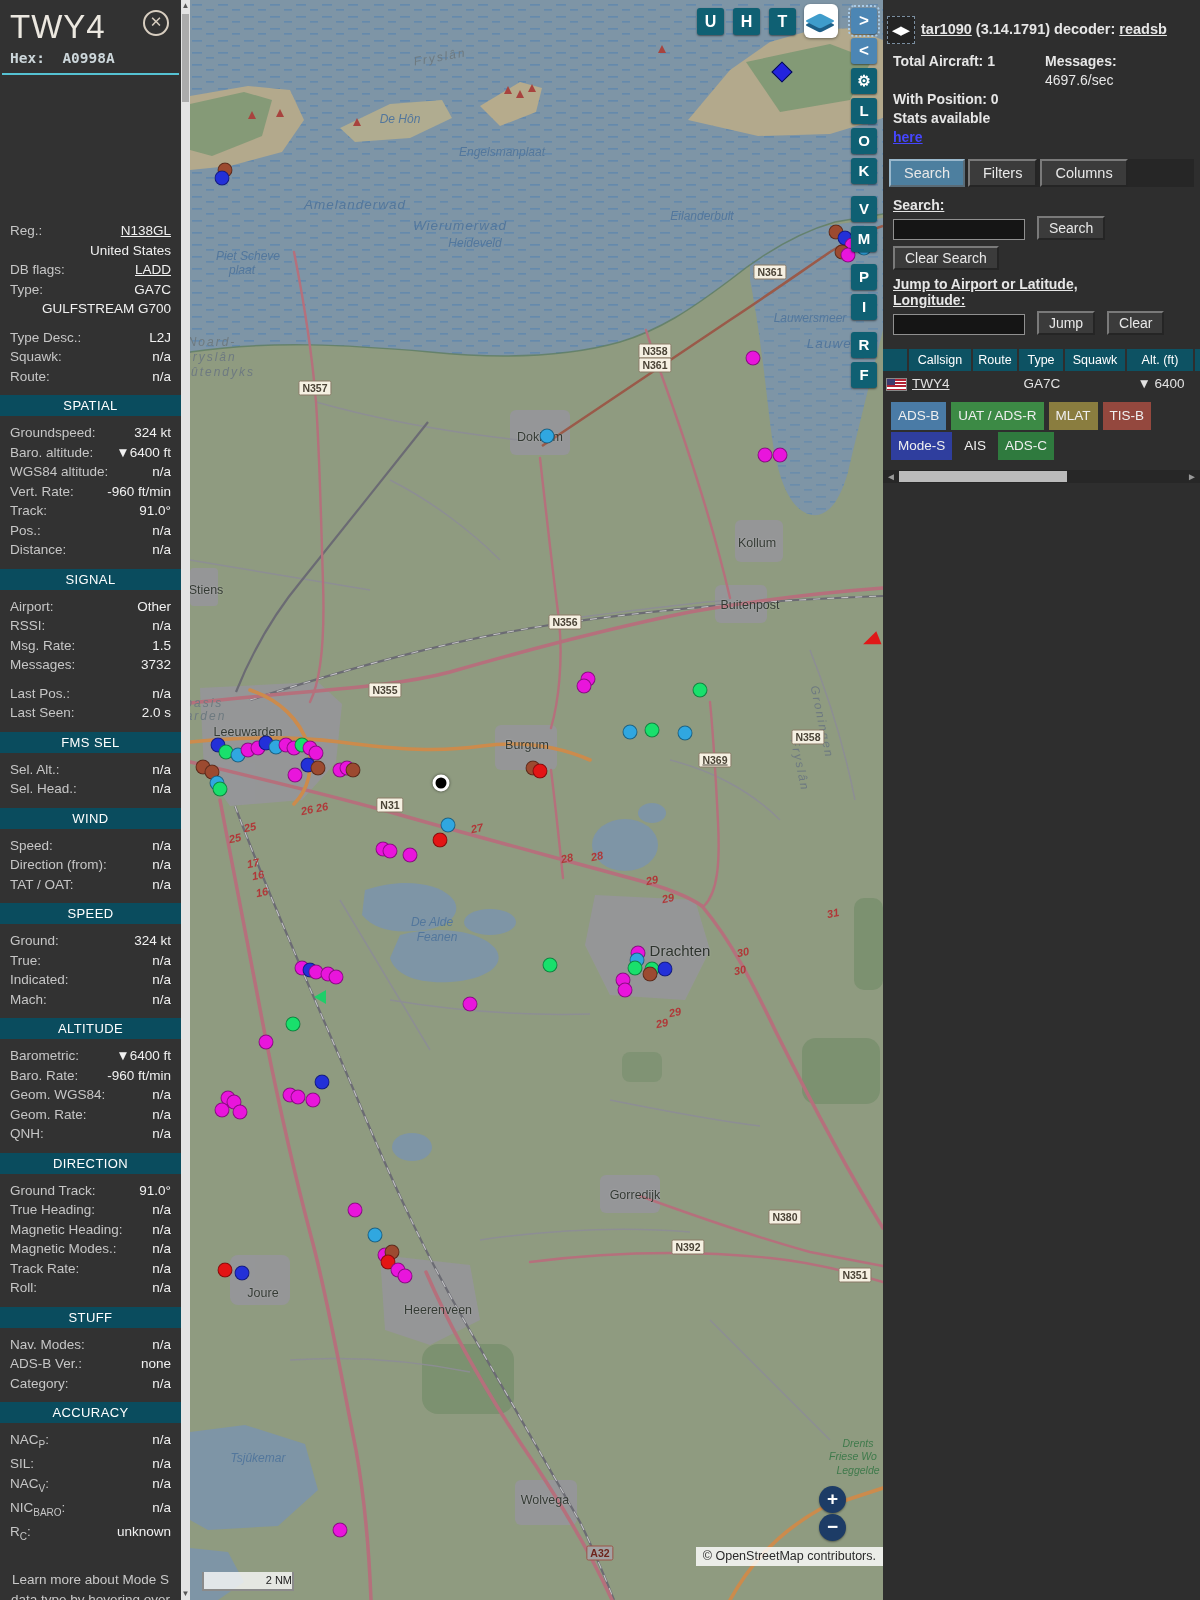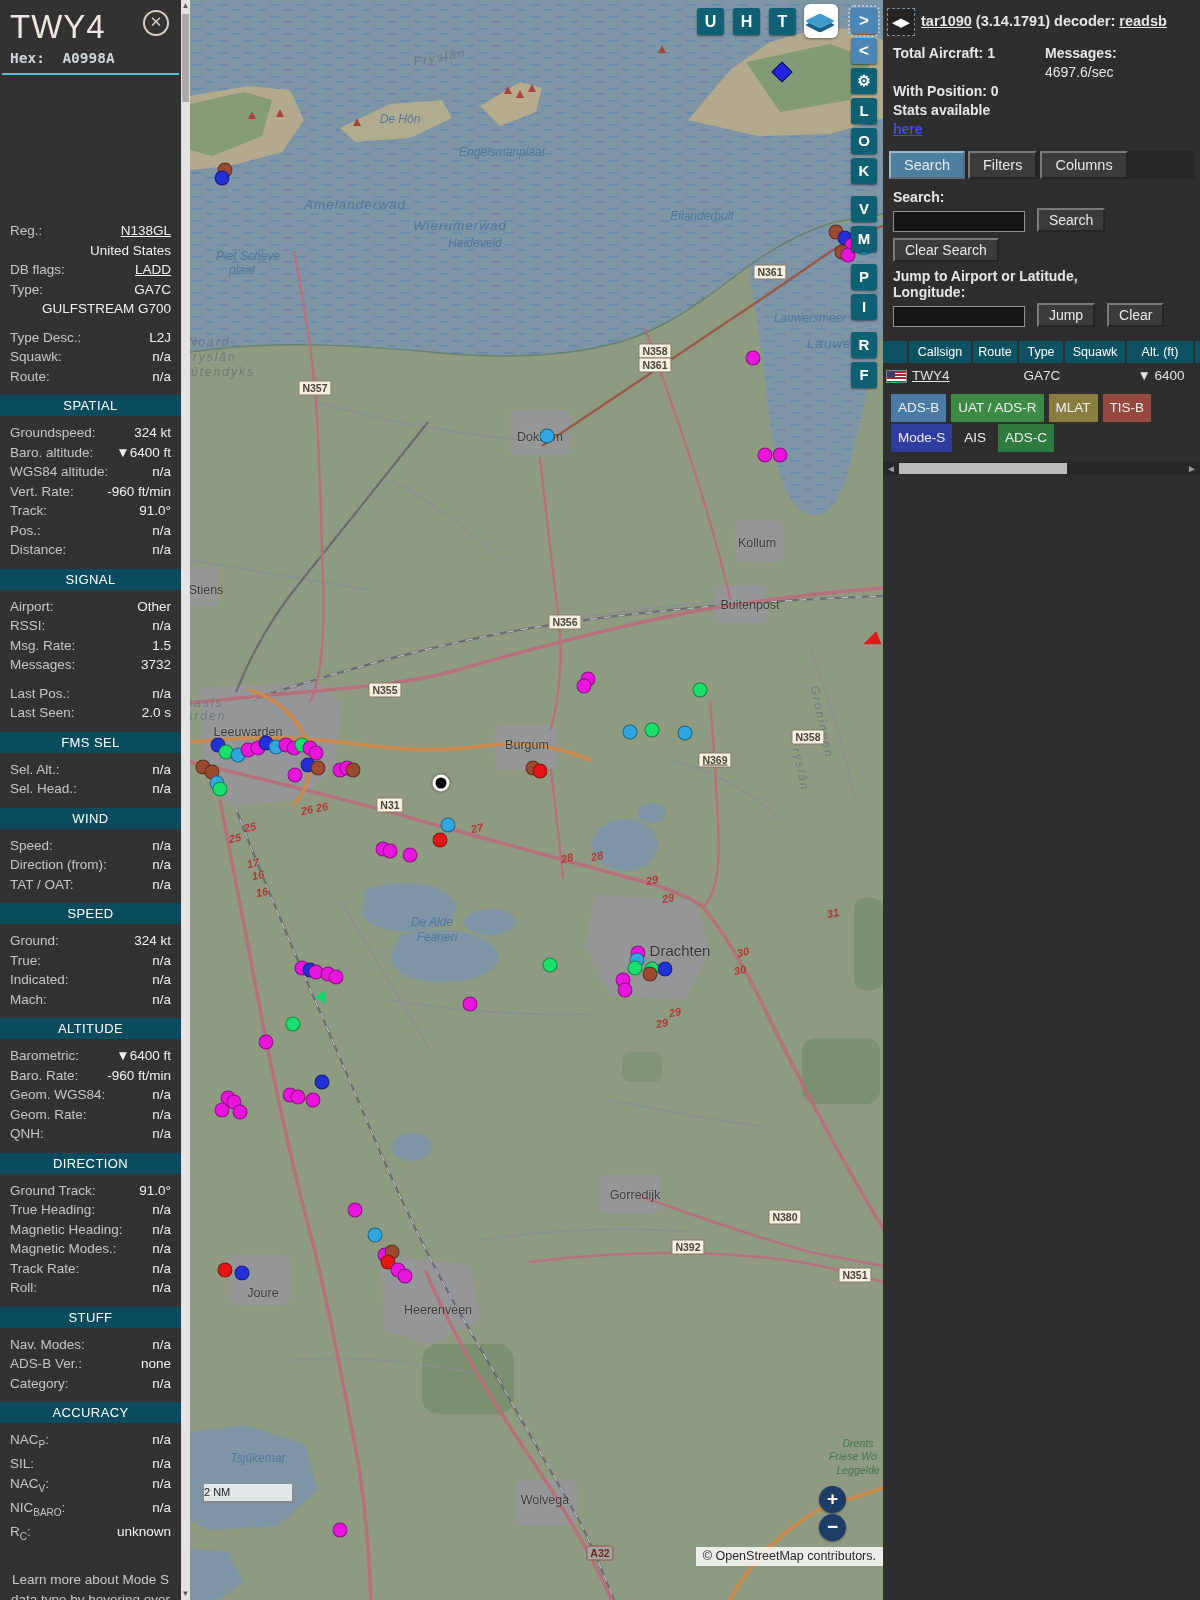--- a/index.html
+++ b/index.html
@@ -64,39 +64,39 @@
   .sidebtn.blue{background:#4c86b4;font-size:17px;}
   .sidebtn.sel{outline:2px dotted #a9cbe8;outline-offset:1px;}
   .sidebtn.gap{margin-top:12px;}
   #side-col{position:absolute;left:661px;top:8px;}
   
   #alt-legend{position:absolute;left:10px;top:1502px;width:602px;height:11px;border:1px solid #44484a;
     background:linear-gradient(to right,#e0cf10 0%,#d9da12 9%,#a8e018 17%,#62e23c 24%,#2ce25e 32%,#1edb8c 40%,
       #1ecfc4 48%,#2aaede 56%,#2e86e6 64%,#3350e0 73%,#5a2ed8 81%,#9c20d4 89%,#da16c8 96%,#ef10c6 100%);}
   .legtick{position:absolute;top:14px;transform:translateX(-50%);font-size:10.5px;color:#2e3236;text-shadow:0 0 2px rgba(255,255,255,.4);}
   .legmark{position:absolute;top:0;width:1px;height:11px;background:#33373a;}
-  #scalebar{position:absolute;left:12px;top:1484px;width:88px;height:17px;background:rgba(250,250,250,.8);
-    border:2px solid #8a8a8a;border-top:none;text-align:left;font-size:11px;color:#222;line-height:16px;}
+  #scalebar{position:absolute;left:12px;top:1572px;width:88px;height:17px;background:rgba(250,250,250,.8);
+    border:2px solid #8a8a8a;border-top:none;text-align:right;font-size:11px;color:#222;line-height:16px;}
   #attribution{position:absolute;right:0;top:1547px;background:rgba(255,255,255,.82);color:#2a2a2a;font-size:12.5px;
     padding:2px 7px 3px 7px;}
   .zoombtn{position:absolute;left:629px;width:27px;height:27px;background:#1d3c66;border-radius:50%;color:#fff;
     font-size:19px;font-weight:bold;text-align:center;line-height:25px;cursor:pointer;box-shadow:0 1px 2px rgba(0,0,0,.4);}
   
-  #right-panel{position:absolute;left:883px;top:0;width:317px;height:1168px;background:#2e2e2e;color:#e6e6e6;font-size:14px;}
+  #right-panel{position:absolute;left:883px;top:8px;width:317px;height:1168px;background:#2e2e2e;color:#e6e6e6;font-size:14px;}
   #rp-header{padding:8px 4px 4px 4px;font-weight:bold;font-size:14.5px;white-space:nowrap;}
   #rp-collapse{display:inline-block;width:26px;height:26px;background:#242424;border:1px dashed #7a8ea0;color:#fff;
     text-align:center;line-height:26px;font-size:11px;vertical-align:middle;margin-right:2px;cursor:pointer;}
   #rp-header a,.ulink{color:#e6e6e6;text-decoration:underline;cursor:pointer;}
   #rp-stats{display:grid;grid-template-columns:152px 1fr;padding:4px 8px 0 10px;font-weight:bold;line-height:19px;}
   #stats-here{color:#4646ff;text-decoration:underline;font-weight:bold;cursor:pointer;}
   #rp-tabs{display:flex;margin:12px 6px 0 6px;background:#262626;}
   .tab{padding:4px 13px;background:#3b3b3b;border:2px outset #7a7a7a;margin-right:3px;cursor:pointer;font-size:14.5px;color:#e8e8e8;}
   .tab.active{background:#4d7f9f;border:2px outset #9ab8cc;}
   #rp-search{padding:10px 10px 0 10px;}
-  .fld-label{font-weight:bold;margin-bottom:3px;}
+  .fld-label{font-weight:bold;margin-bottom:3px;text-decoration:underline;}
   .inp{width:126px;height:17px;background:#151515;border:1px solid #909090;color:#eee;vertical-align:middle;}
   .btn{background:#3b3b3b;border:2px outset #7a7a7a;color:#e8e8e8;font-size:14px;padding:2px 10px;margin-left:8px;cursor:pointer;
     font-family:"Liberation Sans",sans-serif;}
   .btn.noml{margin-left:0;margin-top:6px;}
   #rp-table{margin-top:14px;overflow:hidden;}
   .tbl{display:grid;grid-template-columns:26px 64px 46px 46px 62px 68px 44px;width:356px;}
   .tbl .th{background:#0d5263;color:#fff;font-size:12.5px;padding:4px 3px;border-right:2px solid #2e2e2e;text-align:center;cursor:pointer;}
   .tbl .td{font-size:13.5px;padding:5px 3px;color:#e2e2e2;text-align:center;white-space:nowrap;}
   .td.cs{text-decoration:underline;text-align:left;cursor:pointer;}
   .usflag{display:inline-block;width:19px;height:11px;vertical-align:middle;position:relative;

